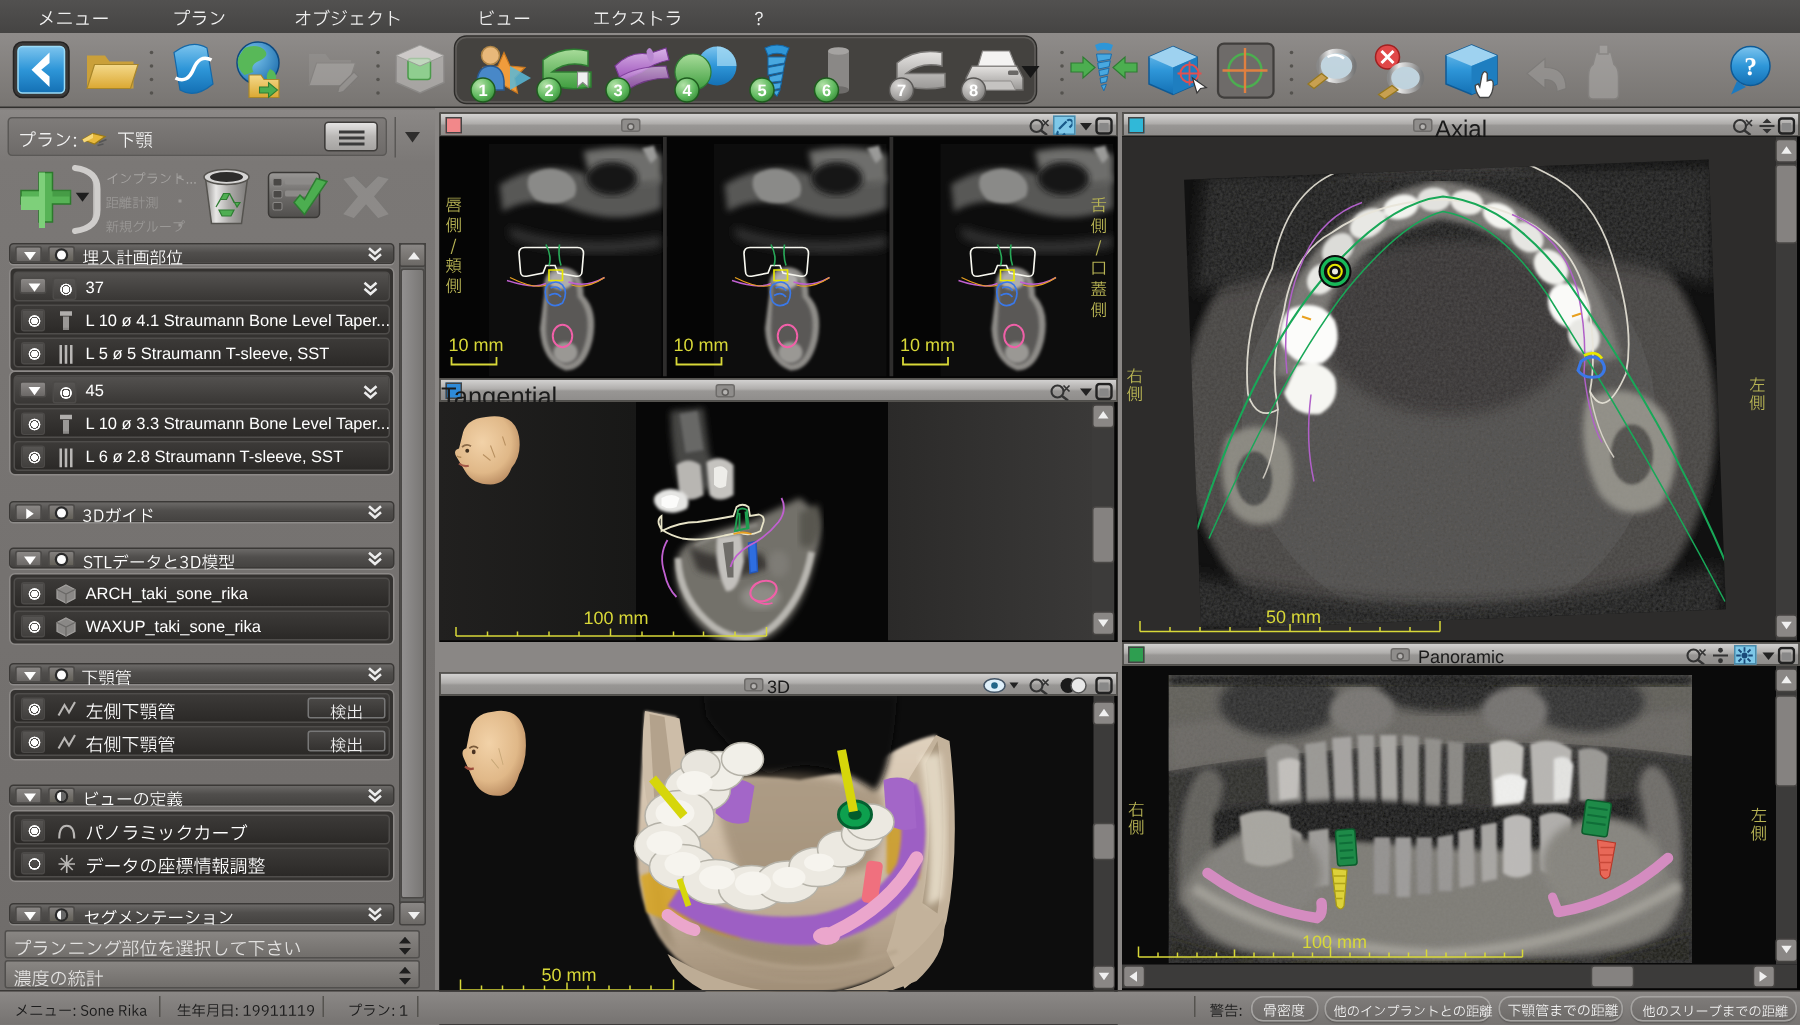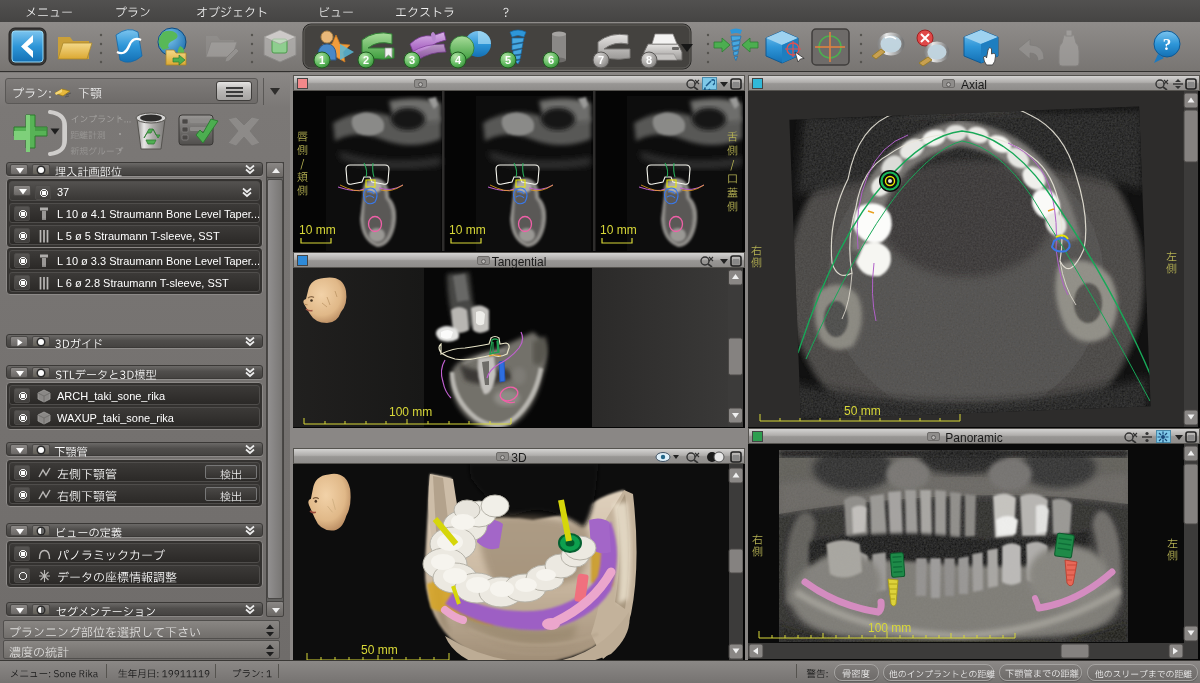--- a/index.html
+++ b/index.html
@@ -493,20 +493,34 @@
         <div class="radio">
               <i></i>
             </div>
         <svg class="abs" style="left:28px;top:3px" width="12" height="15">
               <path d="M2.5 1 V13.5 M6 1 V13.5 M9.5 1 V13.5" stroke="#b9b7b5" stroke-width="1.7"></path>
             </svg>
         <div class="rtxt">L 5  ø 5   Straumann T-sleeve, SST</div>
       </div>
     </div>
     <div class="grp" style="top:85px">
+      <div class="grow hdr">
+        <div class="sbtn" style="top:3px">
+              <svg width="18" height="11">
+                <path d="M5 3 L13 3 L9 8.5 Z" fill="#fff"></path>
+              </svg>
+            </div>
+        <div class="radio" style="left:25px;top:3px">
+              <i></i>
+            </div>
+        <div class="rtxt">45</div>
+        <svg class="chev2" style="top:5px" width="12" height="11">
+              <path d="M2 1.5 L6 5 L10 1.5 M2 5.5 L6 9 L10 5.5" stroke="#ececec" stroke-width="1.7" fill="none"></path>
+            </svg>
+      </div>
       <div class="grow">
         <div class="radio">
               <i></i>
             </div>
         <svg class="abs" style="left:28px;top:3px" width="12" height="14">
               <path d="M2 2 H10" stroke="#b0aeac" stroke-width="3"></path>
               <path d="M6 4 V13" stroke="#9a9896" stroke-width="4"></path>
               <path d="M6 11.5 L6 13" stroke="#8a8886" stroke-width="4"></path>
             </svg>
         <div class="rtxt">L 10  ø 3.3   Straumann Bone Level Taper...</div>
@@ -903,21 +917,21 @@
           </div>
   </div>
 </div>
 
 <div class="vp" style="left:3px;top:180px;width:452px;height:176px;">
   <div class="vphdr">
     <div class="sq" style="background:#2e8ad8"></div>
     <div class="cam" style="left:183px;top:3px">
             <i></i>
           </div>
-    <div style="position:absolute;left:0;top:2px;width:100%;text-align:center;font-size:12px;color:#1a1a1a">Tangential</div>
+    <div style="position:absolute;left:0;top:2px;width:100%;text-align:left;font-size:17px;color:#1a1a1a">Tangential</div>
     <svg class="hico" style="right:30px" width="15" height="12">
             <circle cx="6" cy="6" r="4" fill="none" stroke="#333" stroke-width="1.4"></circle>
             <path d="M9 9 l4 3" stroke="#333" stroke-width="1.6"></path>
             <path d="M10 2 l4 4 M14 2 l-4 4" stroke="#333" stroke-width="1.1"></path>
           </svg>
     <svg class="hico" style="right:15px" width="10" height="12">
             <path d="M1 4 l8 0 -4 5 Z" fill="#222"></path>
           </svg>
     <svg class="hico" style="right:2px" width="12" height="12">
             <rect x="1" y="1" width="10" height="10" rx="2" fill="none" stroke="#222" stroke-width="1.6"></rect>
@@ -1148,21 +1162,21 @@
 </svg>
   </div>
 </div>
 
 <div class="vp" style="left:458px;top:3px;width:452px;height:353px;">
   <div class="vphdr">
     <div class="sq" style="background:#30b8d8"></div>
     <div class="cam" style="left:193px;top:3px">
             <i></i>
           </div>
-    <div style="position:absolute;left:0;top:2px;width:100%;text-align:center;font-size:12px;color:#1a1a1a">Axial</div>
+    <div style="position:absolute;left:0;top:2px;width:100%;text-align:center;font-size:16px;color:#1a1a1a">Axial</div>
     <svg class="hico" style="right:30px" width="15" height="12">
             <circle cx="6" cy="6" r="4" fill="none" stroke="#333" stroke-width="1.4"></circle>
             <path d="M9 9 l4 3" stroke="#333" stroke-width="1.6"></path>
             <path d="M10 2 l4 4 M14 2 l-4 4" stroke="#333" stroke-width="1.1"></path>
           </svg>
     <svg class="hico" style="right:15px" width="12" height="12">
             <path d="M6 1 L3 4 h6 Z M6 11 L3 8 h6 Z" fill="#333"></path>
             <path d="M1 6 h10" stroke="#333" stroke-width="1.4"></path>
           </svg>
     <svg class="hico" style="right:2px" width="12" height="12">

